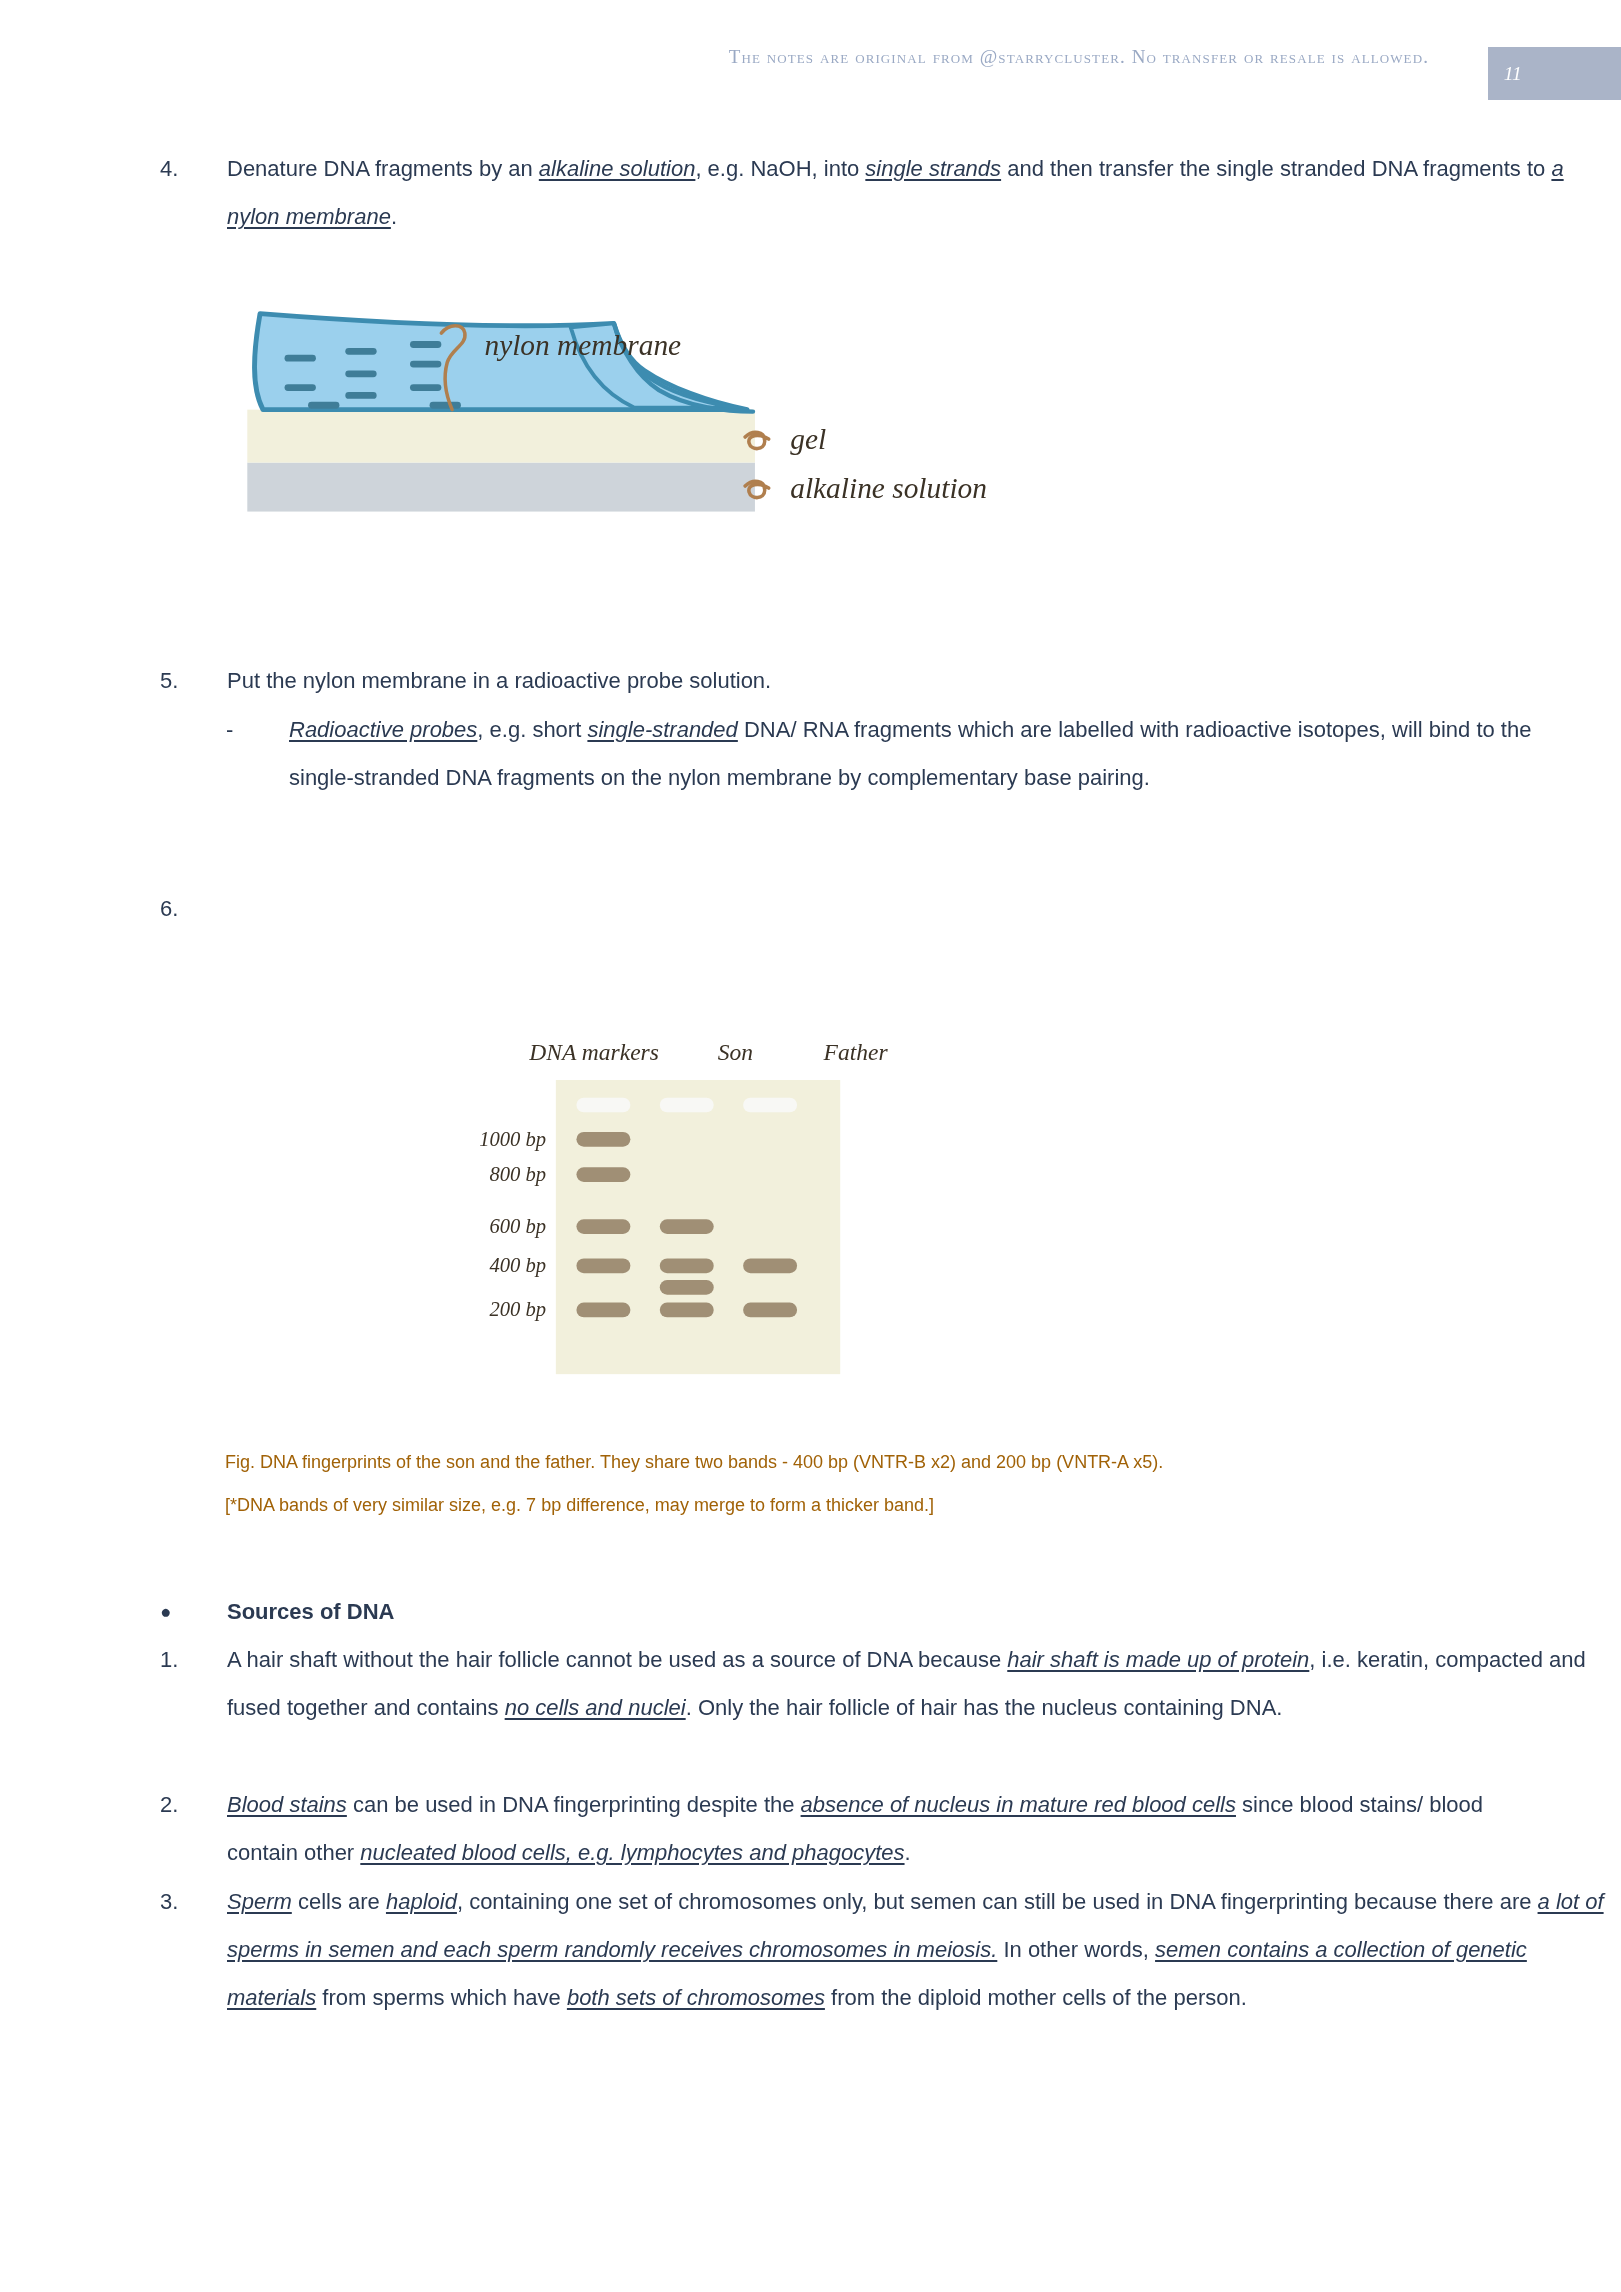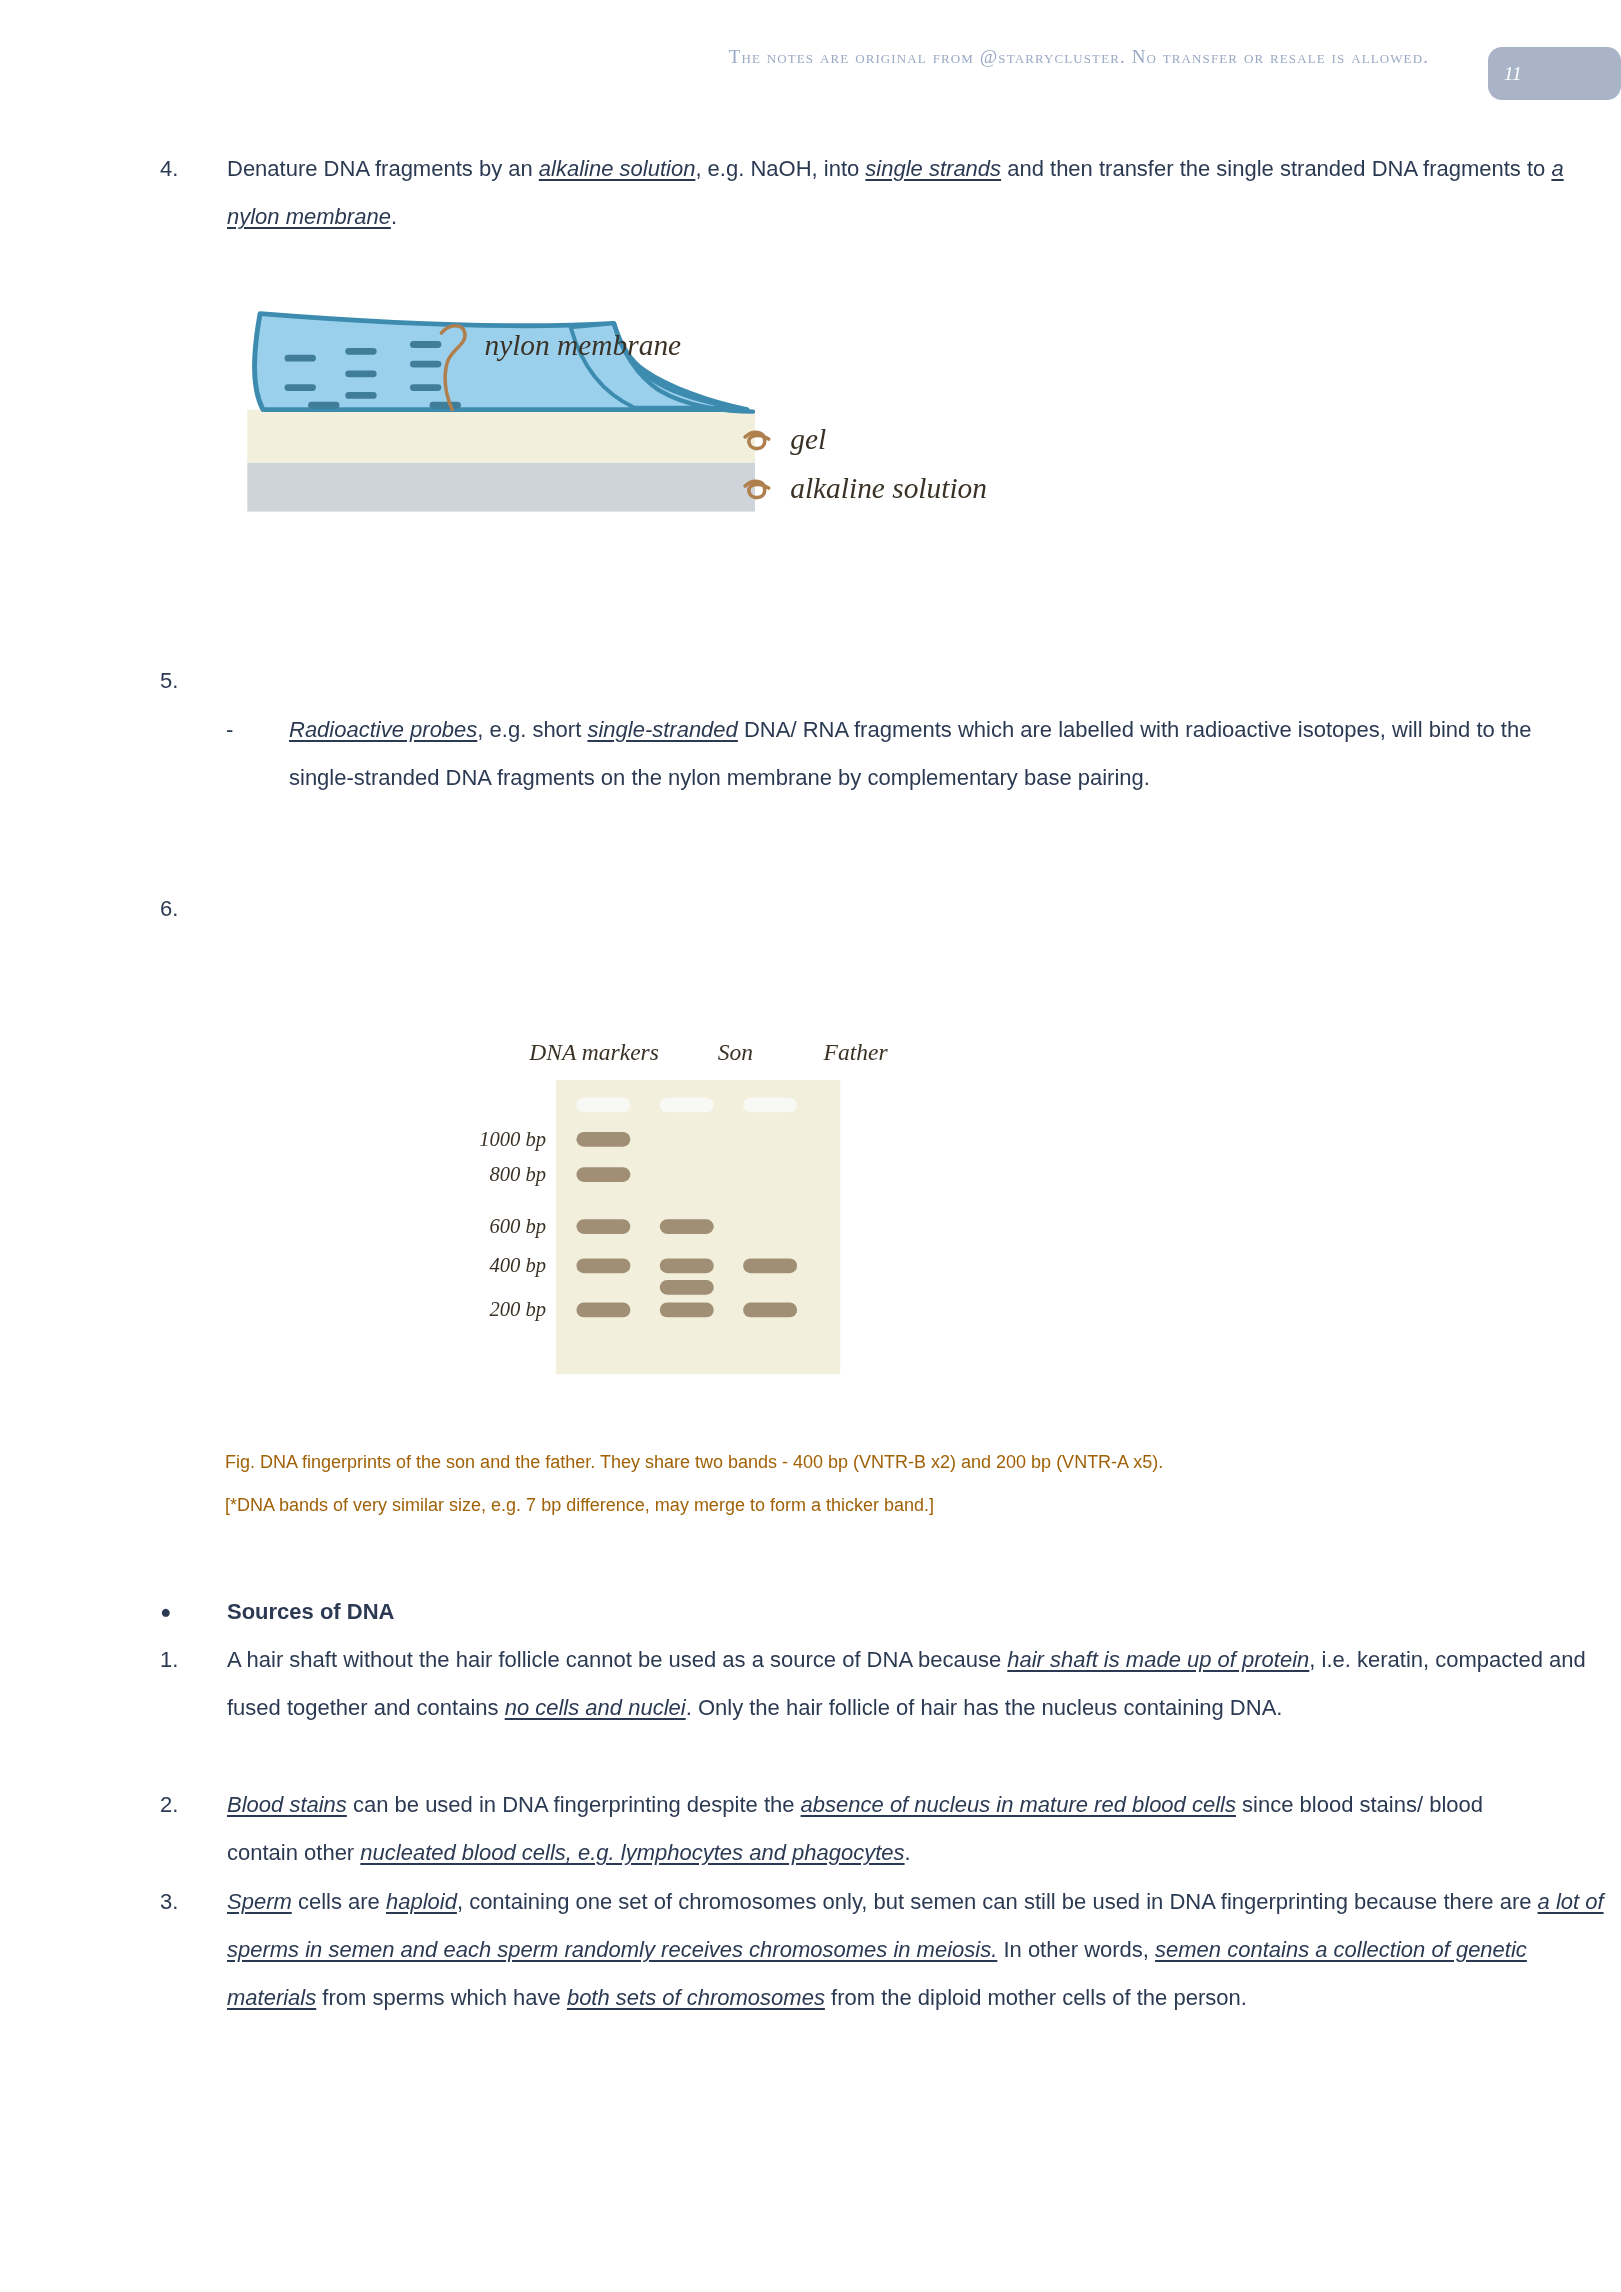--- a/index.html
+++ b/index.html
@@ -37,21 +37,20 @@
     text-align: right;
     margin-left: 48px;
   }
   .page-num-box {
     position: absolute;
     left: 1488px;
     top: 47px;
     width: 133px;
     height: 53px;
     background: #aab4c8;
-    border-radius: 14px;
   }
   .page-num {
     position: absolute;
     left: 15.7px;
     top: 50%;
     transform: translateY(-50%);
     font-family: "Liberation Serif", serif;
     font-style: italic;
     font-size: 19.6px;
     color: #ffffff;
@@ -195,20 +194,21 @@
     <path d="M 508,196 C 516,188 528,190 528,200 C 528,210 514,210 512,202 C 510,194 522,192 532,198" fill="none" stroke="#b07f4e" stroke-width="3.6" stroke-linecap="round"></path>
 
     <text x="242" y="62" font-family="'Liberation Serif', serif" font-style="italic" font-size="30" fill="#3b3226">nylon membrane</text>
     <text x="554" y="158" font-family="'Liberation Serif', serif" font-style="italic" font-size="30" fill="#3b3226">gel</text>
     <text x="554" y="208" font-family="'Liberation Serif', serif" font-style="italic" font-size="30" fill="#3b3226">alkaline solution</text>
   </svg>
 </div>
 
 <div class="numlist-item" style="position:absolute; left:0; top:657px; width:1621px;">
   <div class="num">5.</div>
+  <div class="item-body">Put the nylon membrane in a radioactive probe solution.</div>
 </div>
 
 <div class="dash-item" style="position:absolute; left:0; top:706px; width:1621px;">
   <div class="dash-mark">-</div>
   <div class="dash-body"><i class="u">Radioactive probes</i><span>, e.g. short </span><i class="u">single-stranded</i><span> DNA/ RNA fragments which are labelled with radioactive isotopes, will bind to the single-stranded DNA fragments on the nylon membrane by complementary base pairing.</span></div>
 </div>
 
 <div class="numlist-item" style="position:absolute; left:0; top:885px; width:1621px;">
   <div class="num">6.</div>
 </div>

